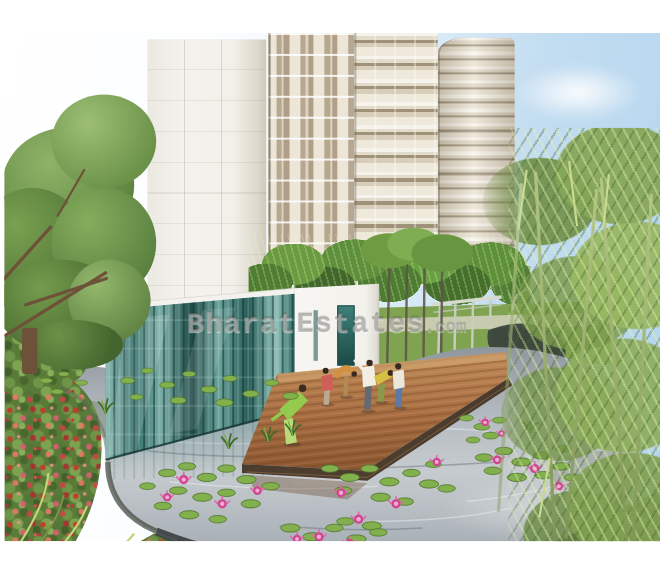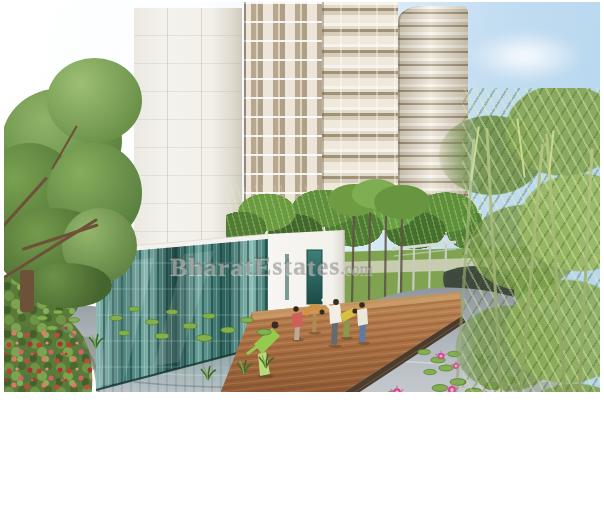--- a/index.html
+++ b/index.html
@@ -1,17 +1,17 @@
 <!DOCTYPE html>
 <html><head>
 <meta charset="utf-8">
 <style>
   html,body{margin:0;padding:0;background:#ffffff;}
-  #canvas{position:relative;width:604px;height:392px;background:#ffffff;overflow:hidden;
-          font-family:Liberation Serif, serif;}
+  #canvas{position:relative;width:604px;height:464px;background:#ffffff;overflow:hidden;
+          font-family:Liberation Mono, monospace;margin-top:28px;}
   #scene{position:absolute;left:4px;top:2px;width:596px;height:506px;overflow:hidden;background:#fdfdfd;}
   .abs{position:absolute;}
   
   .sky{left:0;top:0;width:596px;height:506px;z-index:0;
        background:linear-gradient(100deg,#ffffff 0%,#fbfdff 30%,#e2f0fa 52%,#c3ddf1 72%,#b3d5ee 100%);}
   .cloud{background:radial-gradient(ellipse closest-side,rgba(255,255,255,.95),rgba(255,255,255,0));filter:blur(4px);}
   
   .tower{z-index:1;}
   .tower-a{left:130px;top:6px;width:108px;height:246px;
      background:

